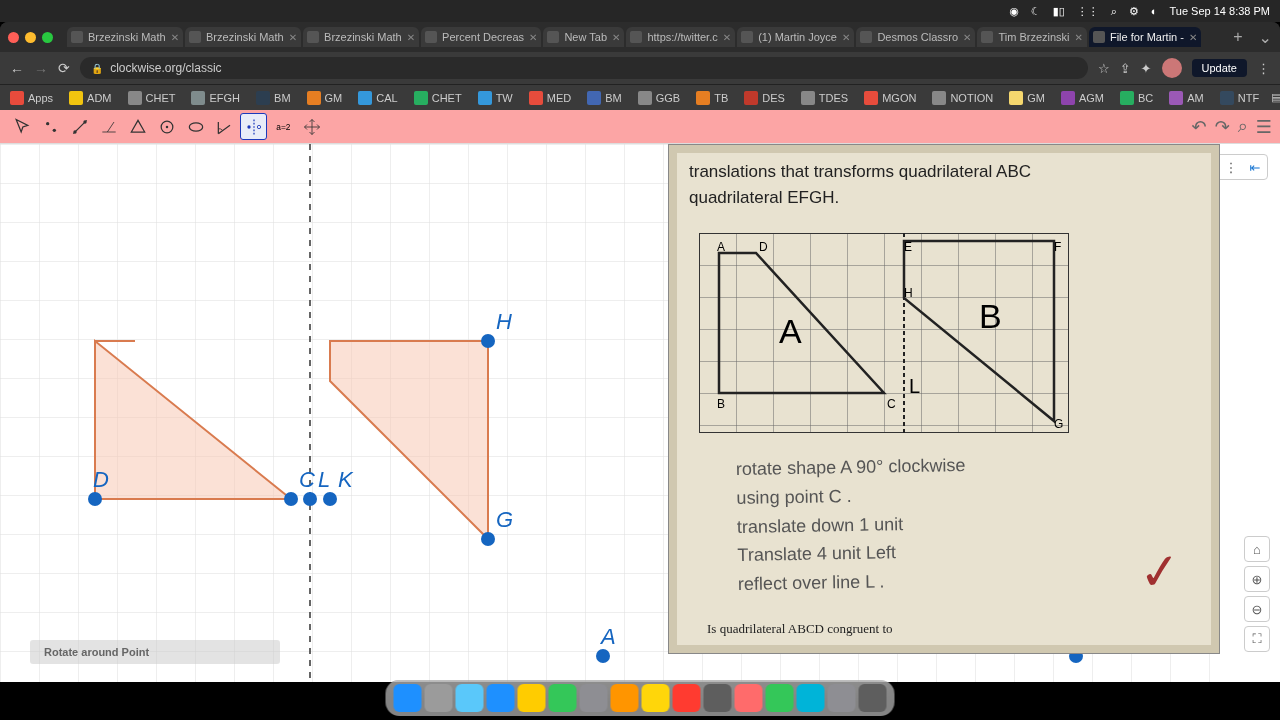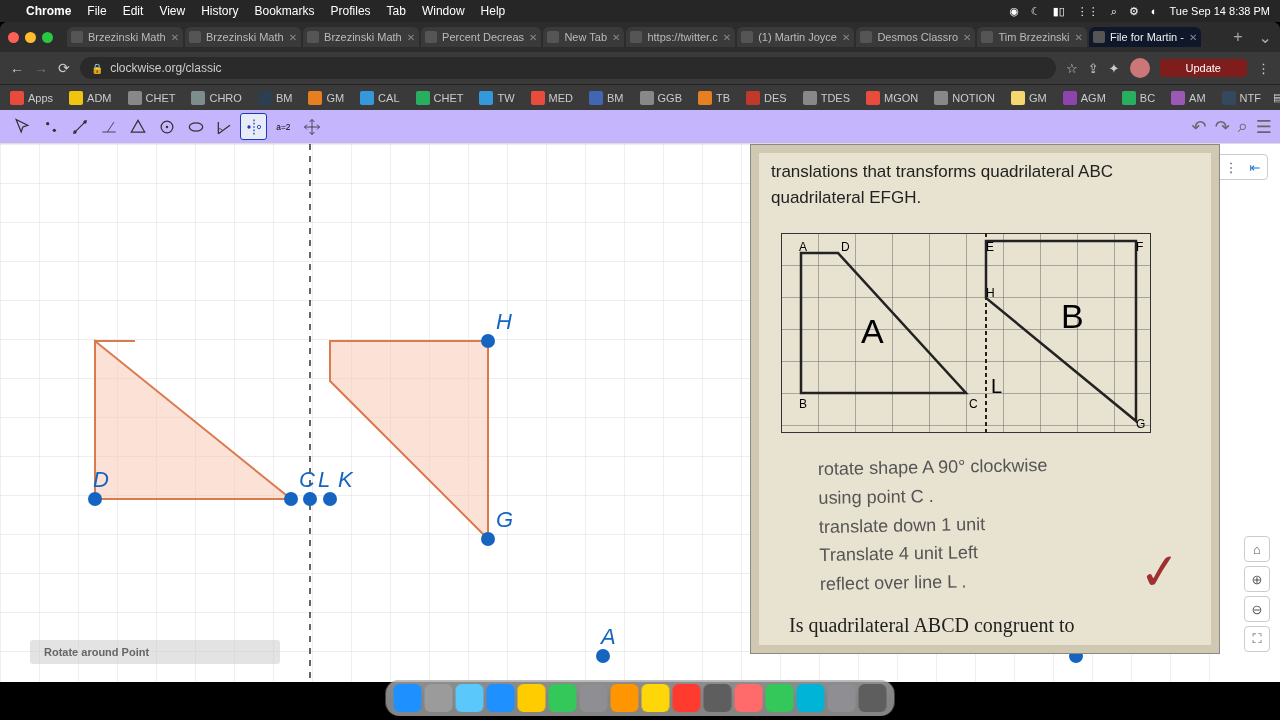--- a/index.html
+++ b/index.html
@@ -16,66 +16,53 @@
 .tab{background:#3a3a3a;color:#bbb;font-size:11px;padding:4px 4px;border-radius:6px 6px 0 0;display:flex;align-items:center;gap:5px;max-width:130px;white-space:nowrap;overflow:hidden}
 .tab.active{background:#0f172a;color:#eee}
 .tab-x{color:#888;font-size:10px;margin-left:auto}
 .tab-icon{width:12px;height:12px;background:#555;border-radius:2px;flex-shrink:0}
 .newtab{color:#aaa;font-size:16px;padding:0 6px}
 .urlbar{background:#3a3a3a;height:32px;display:flex;align-items:center;padding:0 10px;gap:10px}
 .navbtn{color:#ccc;font-size:14px;cursor:pointer}
 .urlfield{flex:1;background:#2a2a2a;border-radius:14px;padding:4px 12px;color:#ccc;font-size:12px;display:flex;align-items:center;gap:6px}
 .lock{color:#888;font-size:10px}
 .url-right{display:flex;gap:10px;align-items:center;color:#ccc;font-size:13px}
-.update{background:#7f1d1d;color:#fff;font-size:11px;padding:3px 26px;border-radius:4px}
+.update{background:#0f172a;color:#fff;font-size:11px;padding:3px 10px;border-radius:4px}
 .bookmarkbar{background:#3a3a3a;height:26px;display:flex;align-items:center;padding:0 10px;gap:12px;color:#ccc;font-size:11px;border-top:1px solid #222}
 .bk{display:flex;align-items:center;gap:4px}
 .bk-icon{width:14px;height:14px;border-radius:2px}
 .readinglist{margin-left:auto;display:flex;align-items:center;gap:4px}
-.content{background:#c4b5fd;height:572px;position:relative}
+.content{background:#fca5a5;height:572px;position:relative}
 .toolbar{height:34px;border-bottom:1px solid #ddd;display:flex;align-items:center;padding:0 8px;gap:2px}
 .tool{width:27px;height:27px;border:1px solid transparent;border-radius:3px;display:flex;align-items:center;justify-content:center;font-size:16px;color:#333;cursor:pointer}
 .tool.selected{border-color:#1c39bb;background:#e8ecf8}
 .tool svg{width:20px;height:20px}
 .toolbar-right{margin-left:auto;display:flex;gap:8px;align-items:center;color:#666;font-size:18px}
 .canvas-area{position:relative;height:538px;background:#fff;overflow:hidden}
 .grid-svg{position:absolute;left:0;top:0}
-.right-img{position:absolute;right:60px;top:0;width:470px;height:510px;background:#d0c8b0;border:1px solid #888}
+.right-img{position:absolute;right:60px;top:0;width:552px;height:510px;background:#d0c8b0;border:1px solid #888}
 .right-img-inner{position:absolute;inset:8px;background:#e8e2d0}
 .worksheet-text{position:absolute;top:6px;left:12px;font-family:Georgia,serif;font-size:17px;color:#222;line-height:1.5}
 .worksheet-grid{position:absolute;top:80px;left:22px;width:370px;height:200px}
 .handwriting{position:absolute;top:300px;left:60px;font-family:'Comic Sans MS',cursive;font-size:18px;color:#555;line-height:1.6;transform:rotate(-1deg)}
 .checkmark{position:absolute;right:30px;top:390px;color:#a03030;font-size:50px;transform:rotate(-5deg)}
-.bottom-q{position:absolute;bottom:8px;left:30px;font-family:Georgia,serif;font-size:20px;color:#222}
+.bottom-q{position:absolute;bottom:8px;left:30px;font-family:Georgia,serif;font-size:13px;color:#222}
 .view-controls{position:absolute;right:12px;top:10px;display:flex;gap:4px;background:#fff;border:1px solid #ccc;border-radius:4px;padding:2px}
 .vc-btn{width:20px;height:20px;display:flex;align-items:center;justify-content:center;font-size:13px;color:#555;cursor:pointer}
 .side-controls{position:absolute;right:10px;bottom:30px;display:flex;flex-direction:column;gap:4px}
 .sc-btn{width:26px;height:26px;background:#fff;border:1px solid #ccc;border-radius:4px;display:flex;align-items:center;justify-content:center;font-size:13px;color:#555}
 .hint{position:absolute;bottom:18px;left:30px;background:rgba(200,200,200,.5);padding:6px 14px;border-radius:3px;font-size:11px;color:#666;width:250px}
 .point-label{font-family:Arial;font-size:22px;font-weight:500;fill:#1565c0;font-style:italic}
 .dock{position:absolute;bottom:4px;left:50%;transform:translateX(-50%);background:rgba(220,220,220,.6);border-radius:14px;padding:4px 8px;display:flex;gap:3px;backdrop-filter:blur(10px)}
 .dock-icon{width:28px;height:28px;border-radius:6px}
 </style>
 </head>
 <body>
 
 <div class="menubar">
-  <div class="menubar-left">
-    <span class="apple"></span>
-    <span style="font-weight:600">Chrome</span>
-    <span>File</span>
-    <span>Edit</span>
-    <span>View</span>
-    <span>History</span>
-    <span>Bookmarks</span>
-    <span>Profiles</span>
-    <span>Tab</span>
-    <span>Window</span>
-    <span>Help</span>
-  </div>
   <div class="menubar-right">
     <span>◉</span>
     <span>☾</span>
     <span>▮▯</span>
     <span>⋮⋮</span>
     <span>⌕</span>
     <span>⚙</span>
     <span>◐</span>
     <span>Tue Sep 14  8:38 PM</span>
   </div>
@@ -171,21 +158,21 @@
         <div class="bk">
           <span class="bk-icon" style="background:#f1c40f"></span>
           <span>ADM</span>
         </div>
         <div class="bk">
           <span class="bk-icon" style="background:#888"></span>
           <span>CHET</span>
         </div>
         <div class="bk">
           <span class="bk-icon" style="background:#7f8c8d"></span>
-          <span>CHRO</span>
+          <span>EFGH</span>
         </div>
         <div class="bk">
           <span class="bk-icon" style="background:#2c3e50"></span>
           <span>BM</span>
         </div>
         <div class="bk">
           <span class="bk-icon" style="background:#e67e22"></span>
           <span>GM</span>
         </div>
         <div class="bk">

